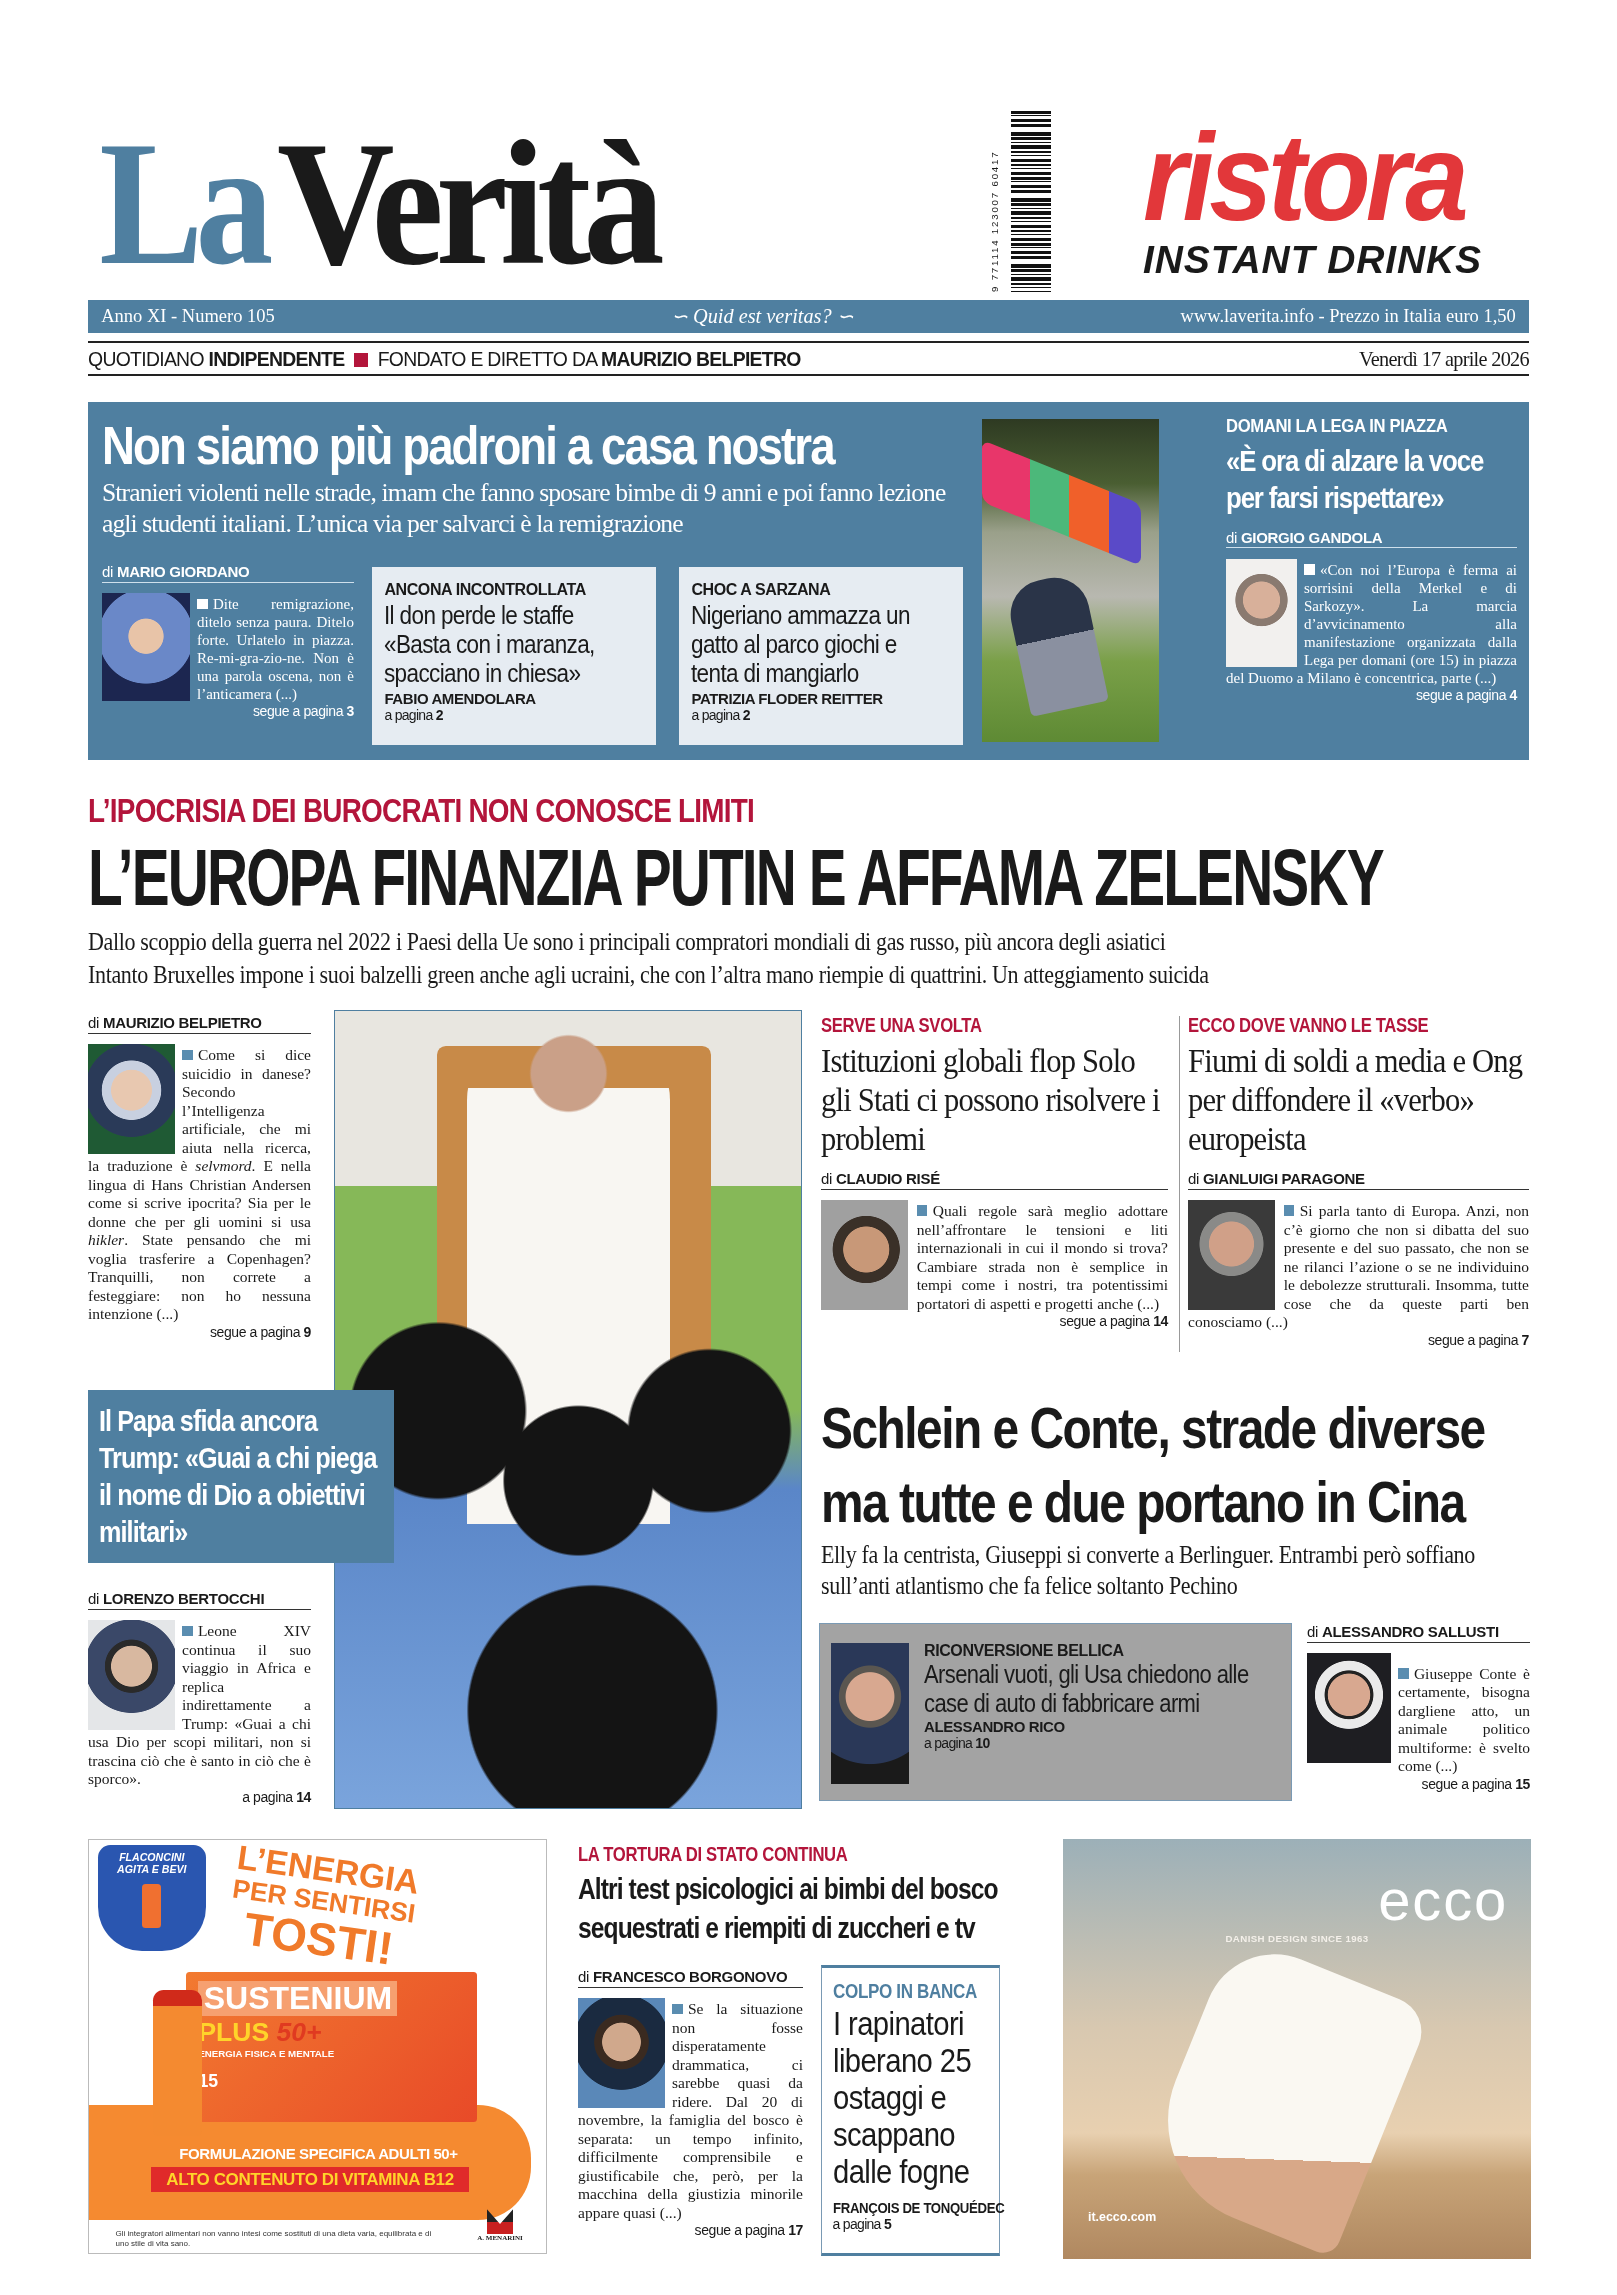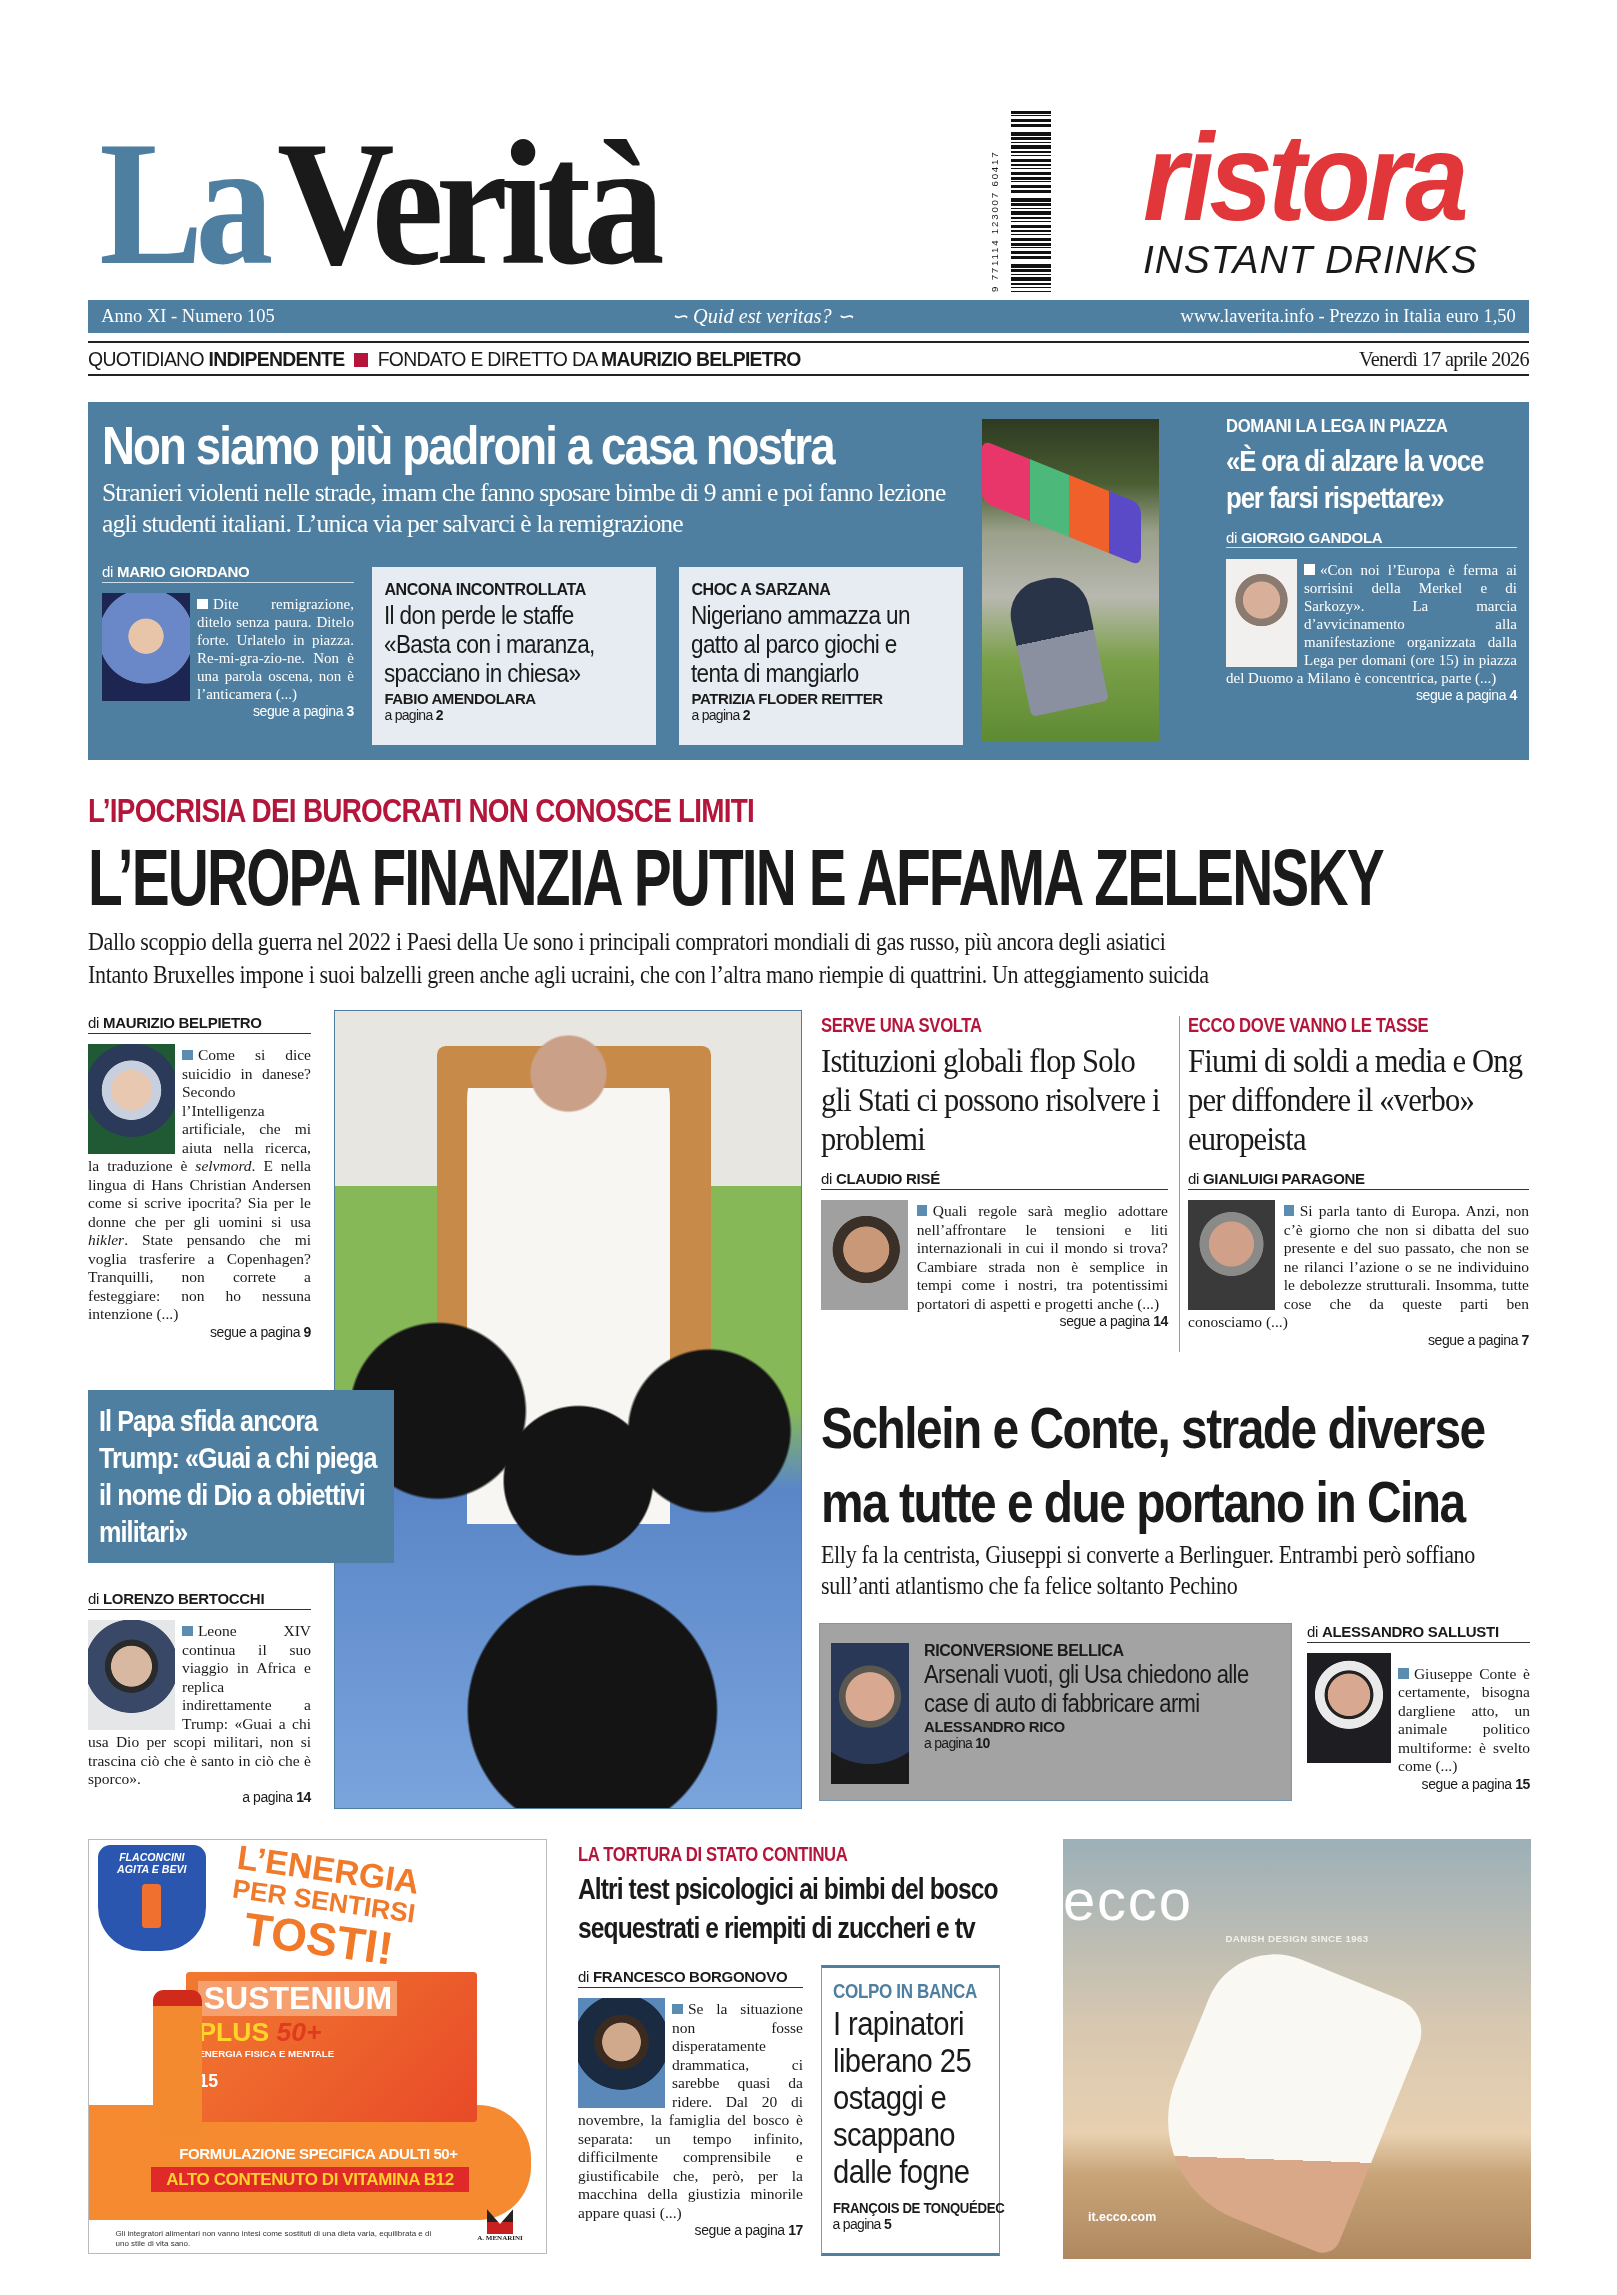--- a/index.html
+++ b/index.html
@@ -26,21 +26,21 @@
   <div class="abs" style="left:0; top:0; height:177px; white-space:nowrap; font-family:'Liberation Serif',serif; font-weight:700; font-size:177px; line-height:177px; letter-spacing:-8.8px;">
     <span style="color:#4f7fa0; transform:scaleX(0.88); display:inline-block;">La</span><span style="color:#1a1a1a; display:inline-block; transform:scaleX(0.92); transform-origin:left;">Verità</span>
   </div>
 
   <div class="abs" style="left:923px; top:-4.4px; width:40px; height:181px; background: repeating-linear-gradient(180deg, #111 0 2.6px, #fff 2.6px 4.4px, #111 4.4px 5.3px, #fff 5.3px 8px, #111 8px 11.5px, #fff 11.5px 13.2px);">
   </div>
   <div class="abs" style="left:901px; top:0; width:17.7px; height:177px; writing-mode:vertical-rl; transform:rotate(180deg); font-family:'Liberation Sans',sans-serif; font-size:9.7px; letter-spacing:1.8px;">9 771114 123007 60417</div>
 
   <div class="abs" style="left:1055px; top:0; width:397px; height:177px;">
     <div style="font-family:'Liberation Sans',sans-serif; font-weight:700; font-style:italic; font-size:124px; line-height:124px; color:#e2373a; letter-spacing:-5.3px; transform:scaleX(0.92); transform-origin:left;">ristora</div>
-    <div style="font-family:'Liberation Sans',sans-serif; font-weight:400; font-style:italic; font-size:39px; line-height:42px; color:#1a1a1a; letter-spacing:0.9px;">INSTANT DRINKS</div>
+    <div style="font-family:'Liberation Sans',sans-serif; font-weight:700; font-style:italic; font-size:39px; line-height:42px; color:#1a1a1a; letter-spacing:0.9px;">INSTANT DRINKS</div>
   </div>
 </div>
 
 <div class="abs blue" style="left:88px; top:300px; width:1441px; height:33px; color:#fff; font-family:'Liberation Serif',serif; font-size:18.5px; line-height:33px;">
   <span class="abs" style="left:13.2px;">Anno XI - Numero 105</span>
   <span class="abs" style="left:583px; font-style:italic; font-size:20.3px;">∽ <span>Quid est veritas?</span> ∽</span>
   <span class="abs" style="right:13.2px;">www.laverita.info - Prezzo in Italia euro 1,50</span>
 </div>
 <div class="abs" style="left:88px; top:341px; width:1441px; height:1.8px; background:#222;"></div>
 <div class="abs" style="left:88px; top:346px; width:1441px; height:26.5px; font-family:'Liberation Sans',sans-serif; font-size:19.4px; line-height:26.5px; letter-spacing:-0.7px;">
@@ -200,18 +200,18 @@
 </div>
 
 <div class="abs" style="left:821px; top:1965px; width:179px; height:291px; border:0.9px solid #7a9ab4; border-top:3.5px solid #4f7fa0; border-bottom:3.5px solid #4f7fa0; padding:12.4px 10.6px;">
   <div class="kicker" style="font-size:19.4px; color:#4f7fa0; transform:scaleX(0.88); transform-origin:left; white-space:nowrap;">COLPO IN BANCA</div>
   <div class="sans-light" style="font-size:34px; line-height:37px; transform:scaleX(0.86); transform-origin:left; width:203px; margin-top:1.8px;">I rapinatori liberano 25 ostaggi e scappano dalle fogne</div>
   <div class="kicker" style="font-size:15px; margin-top:8.8px; white-space:nowrap; transform:scaleX(0.88); transform-origin:left;">FRANÇOIS DE TONQUÉDEC</div>
   <div class="sans-light" style="font-size:14px;"><span>a pagina </span><b>5</b></div>
 </div>
 
 <div class="abs" style="left:1063px; top:1839px; width:468px; height:420px; background: linear-gradient(180deg, #9cb0b8 0%, #d8c8b0 45%, #e8d0b0 70%, #c8a478 80%, #b08860 100%); overflow:hidden;">
-  <div style="position:absolute; left:0; top:26.5px; width:445px; text-align:left; font-family:'Liberation Sans',sans-serif; font-size:58px; color:#fff; letter-spacing:1.8px;">ecco</div>
+  <div style="position:absolute; left:0; top:26.5px; width:445px; text-align:right; font-family:'Liberation Sans',sans-serif; font-size:58px; color:#fff; letter-spacing:1.8px;">ecco</div>
   <div style="position:absolute; left:0; top:94px; width:468px; text-align:center; font-family:'Liberation Sans',sans-serif; font-size:9.7px; font-weight:700; color:#f4f0ea; letter-spacing:0.4px;">DANISH DESIGN SINCE 1963</div>
   <div style="position:absolute; left:115px; top:124px; width:212px; height:265px; background: linear-gradient(160deg, #faf8f2 0 70%, #d8a888 70%); border-radius: 71px 35px 17.7px 106px; transform: rotate(22deg);"></div>
   <div style="position:absolute; left:25px; top:371px; font-family:'Liberation Sans',sans-serif; font-size:12.4px; color:#fff; font-weight:700;">it.ecco.com</div>
 </div>
 
 
 </body></html>

